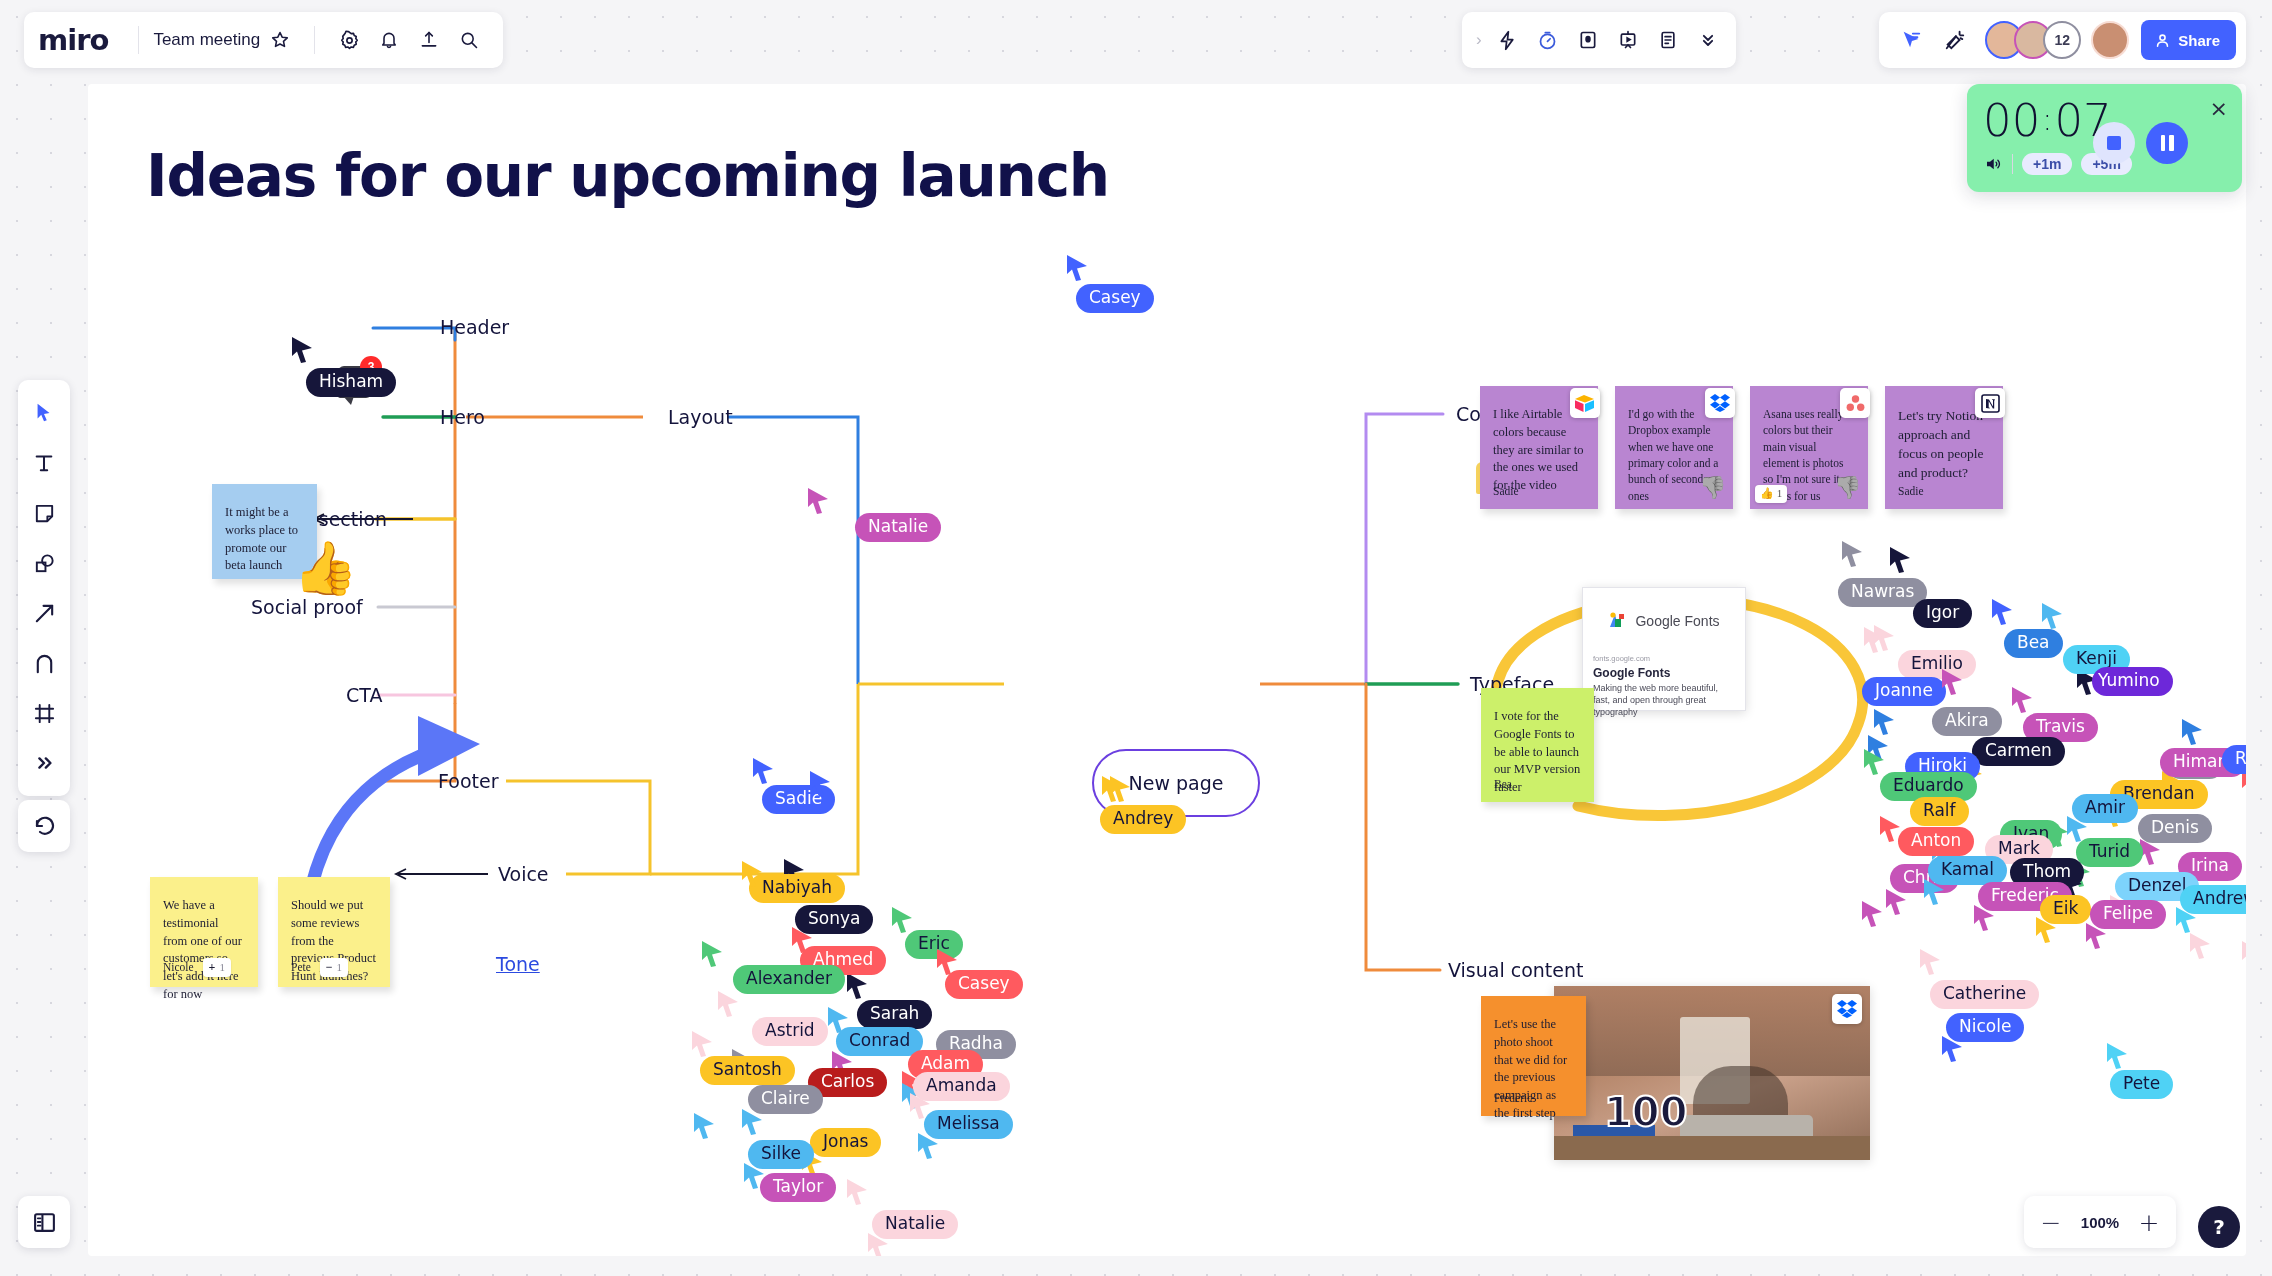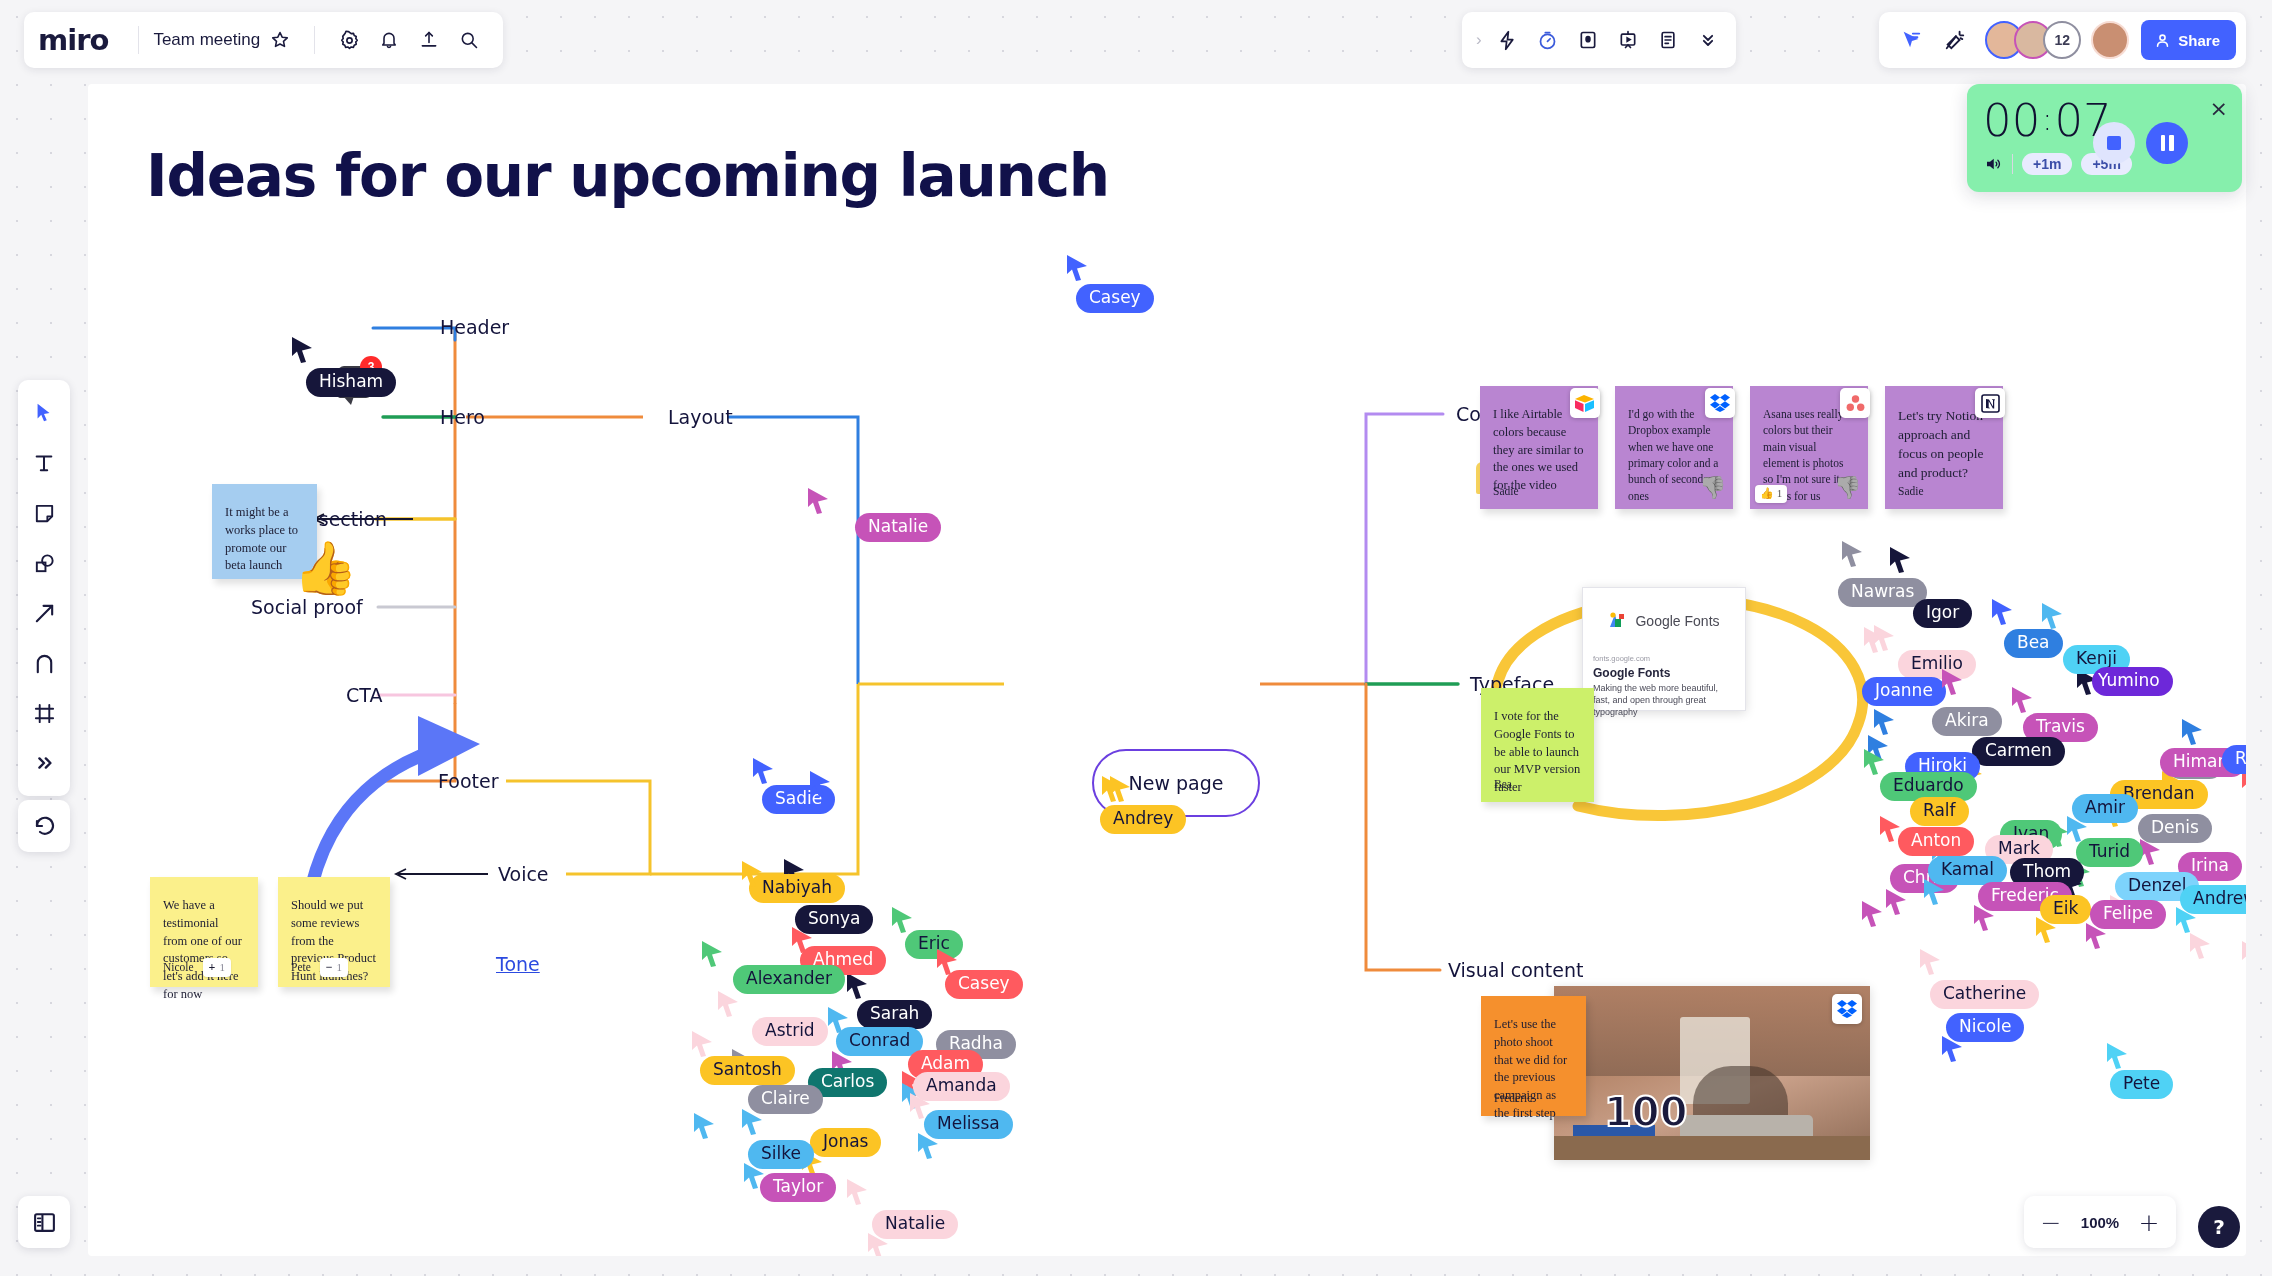--- a/index.html
+++ b/index.html
@@ -539,21 +539,21 @@
           <svg width="26" height="28" viewBox="0 0 26 28">
             <path d="M2 1 L22 12 L12 14.5 L16 26 L11 27 L7 15.5 L2 20 Z" fill="#8f8fa0"></path>
           </svg>
         </div>
         <div class="tag" style="left: 612px; top: 972px; background: rgb(252, 196, 36); color: rgb(20, 20, 60);">Santosh</div>
         <div class="cursor" style="left: 812px; top: 998px;">
           <svg width="26" height="28" viewBox="0 0 26 28">
             <path d="M2 1 L22 12 L12 14.5 L16 26 L11 27 L7 15.5 L2 20 Z" fill="#4fb8f0"></path>
           </svg>
         </div>
-        <div class="tag" style="left: 720px; top: 984px; background: #0f766e; color: rgb(255, 255, 255); text-align: center;">Carlos</div>
+        <div class="tag" style="left: 720px; top: 984px; background: #b91c1c; color: rgb(255, 255, 255); text-align: center;">Carlos</div>
         <div class="cursor" style="left: 820px; top: 1008px;">
           <svg width="26" height="28" viewBox="0 0 26 28">
             <path d="M2 1 L22 12 L12 14.5 L16 26 L11 27 L7 15.5 L2 20 Z" fill="#fbd5dd"></path>
           </svg>
         </div>
         <div class="tag" style="left: 825px; top: 988px; background: rgb(251, 213, 221); color: rgb(20, 20, 60);">Amanda</div>
         <div class="cursor" style="left: 652px; top: 1024px;">
           <svg width="26" height="28" viewBox="0 0 26 28">
             <path d="M2 1 L22 12 L12 14.5 L16 26 L11 27 L7 15.5 L2 20 Z" fill="#4fb8f0"></path>
           </svg>

